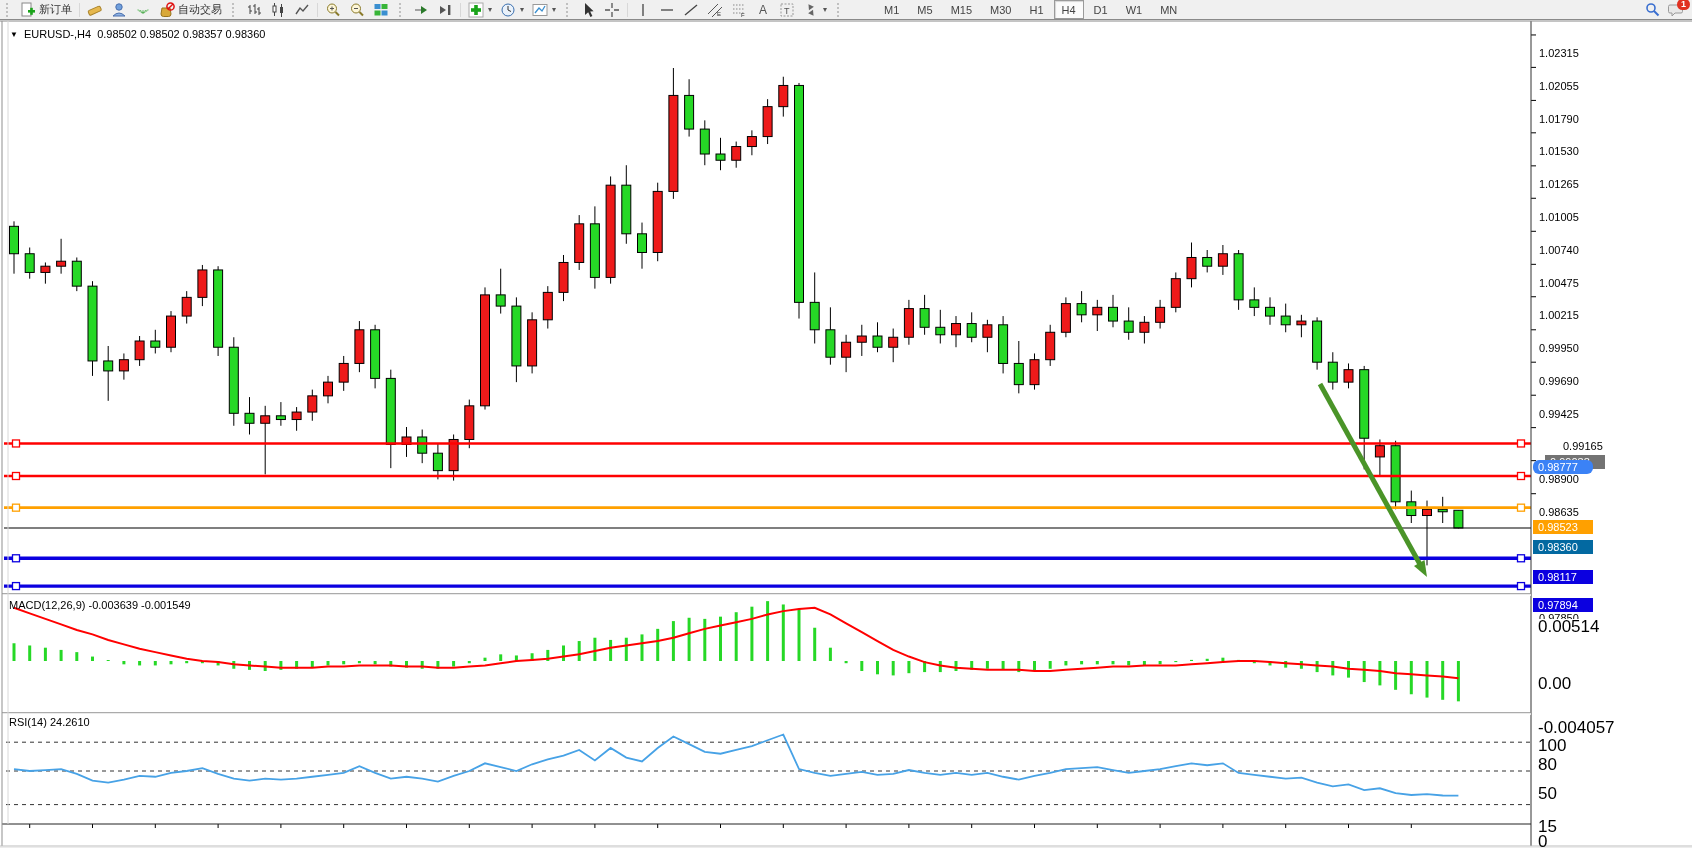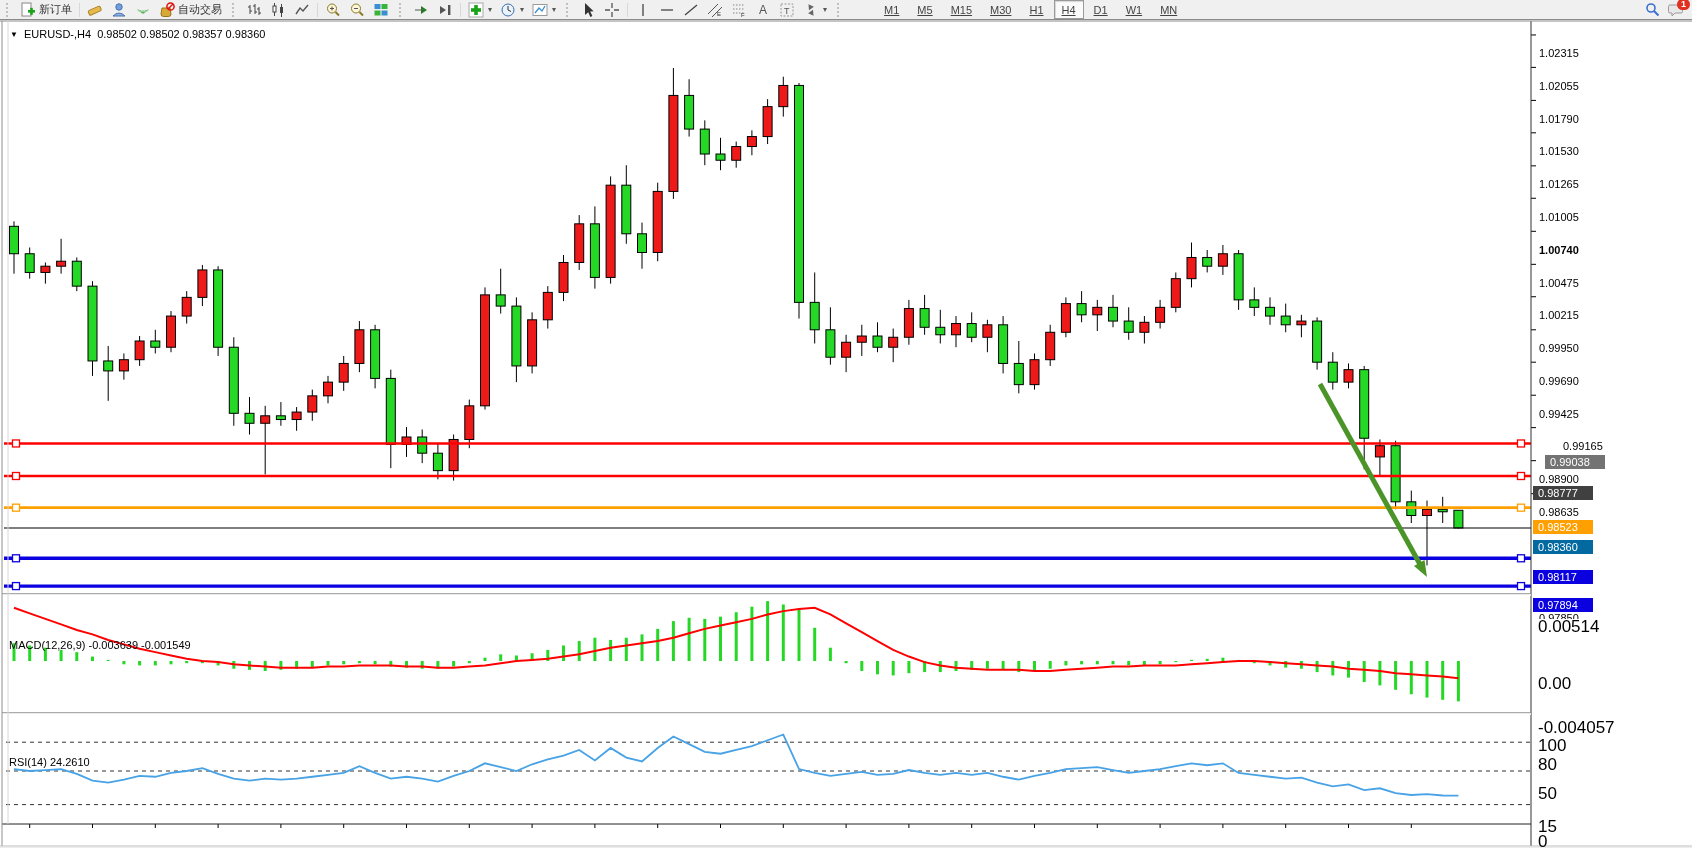--- a/index.html
+++ b/index.html
@@ -8,33 +8,33 @@
   
   #toolbar{position:absolute;left:0;top:0;width:1692px;height:19px;background:#f0f0f0;
            border-bottom:6px solid #14b8a6;display:flex;align-items:center;font-size:11px;color:#333;}
   .grip{width:4px;height:14px;border-left:2px dotted #c0c0c0;margin:0 4px 0 6px;}
   .vsep{width:1px;height:14px;background:#d8d8d8;margin:0 3px;}
   .tbtn{display:flex;align-items:center;gap:3px;padding:1px 3px;border:1px solid transparent;
         height:16px;box-sizing:border-box;cursor:default;}
   .tbtn svg{display:block;}
   .drop{font-size:8px;color:#555;margin-left:1px;}
   .tf{padding:1px 7px;margin:0 1px;border:1px solid transparent;color:#444;font-size:11px;height:15px;
-      display:flex;align-items:center;text-decoration:underline;}
+      display:flex;align-items:center;}
   .tf.pressed{background:#fbfbfb;border:1px solid #9a9a9a;box-shadow:inset 1px 1px 1px rgba(0,0,0,.15);}
   #tf-group{display:flex;margin-left:28px;}
   #right-icons{position:absolute;right:8px;top:2px;display:flex;gap:8px;align-items:center;}
   .badge-dot{position:absolute;right:-6px;top:-4px;background:#e03020;color:#fff;border-radius:8px;
              font-size:9px;font-weight:bold;padding:0 4px;line-height:11px;}
   
   #win{position:absolute;left:0;top:19px;width:1692px;height:829px;background:#fff;
        border-top:1px solid #8a8a8a;}
   #chart-svg{position:absolute;left:0;top:0;}
   .ttl{position:absolute;left:10px;top:8px;font-size:11px;color:#000;display:flex;gap:6px;align-items:center;}
   .tri{font-size:8px;color:#000;}
-  .pane-label{position:absolute;left:9px;font-size:11px;color:#000;margin-top:40px;}
+  .pane-label{position:absolute;left:9px;font-size:11px;color:#000;}
   .tick{position:absolute;left:1539px;font-size:11px;color:#000;white-space:nowrap;}
   .ilabel{position:absolute;left:1538px;font-size:17px;color:#000;white-space:nowrap;}
   .badge{position:absolute;left:1533px;width:60px;height:14px;font-size:11px;color:#fff;
          padding:1px 0 0 5px;box-sizing:border-box;white-space:nowrap;}
   #partial-tick{position:absolute;left:1539px;height:7px;overflow:hidden;font-size:11px;color:#000;}
 </style>
 </head>
 <body>
 <div id="page">
 
@@ -663,32 +663,32 @@
       </svg>
   <div class="ttl">
     <span class="tri">▼</span>
     <span>EURUSD-,H4</span>
     <span>0.98502 0.98502 0.98357 0.98360</span>
   </div>
   <div class="pane-label" style="top:579px">MACD(12,26,9) -0.003639 -0.001549</div>
   <div class="pane-label" style="top:696px">RSI(14) 24.2610</div>
   <div id="axis-layer">
         <div class="badge" style="top: 435.469px; background: #737373; margin-left: 12px;">0.99038</div>
-        <div class="badge" style="top: 466px; background: #404040;">0.98777</div>
+        <div class="badge" style="top: 440px; background: #3b82f6; border-radius: 6px;">0.98777</div>
         <div class="badge" style="top: 499.667px; background: rgb(255, 160, 0);">0.98523</div>
         <div class="badge" style="top: 519.986px; background: #0369a1;">0.98360</div>
         <div class="badge" style="top: 550.278px; background: rgb(11, 0, 224);">0.98117</div>
         <div class="badge" style="top: 578.077px; background: rgb(11, 0, 224);">0.97894</div>
         <div class="tick" style="top: 27.4671px;">1.02315</div>
         <div class="tick" style="top: 59.878px;">1.02055</div>
         <div class="tick" style="top: 92.9121px;">1.01790</div>
         <div class="tick" style="top: 125.323px;">1.01530</div>
         <div class="tick" style="top: 158.357px;">1.01265</div>
         <div class="tick" style="top: 190.768px;">1.01005</div>
-        <div class="tick" style="top: 223.802px; font-weight: bold;">1.00740</div>
+        <div class="tick" style="top: 223.802px;">1.00740</div>
         <div class="tick" style="top: 256.836px;">1.00475</div>
         <div class="tick" style="top: 289.247px;">1.00215</div>
         <div class="tick" style="top: 322.281px;">0.99950</div>
         <div class="tick" style="top: 354.692px;">0.99690</div>
         <div class="tick" style="top: 387.726px;">0.99425</div>
         <div class="tick" style="top: 420.137px; padding-left: 24px;">0.99165</div>
         <div class="tick" style="top: 453.171px;">0.98900</div>
         <div class="tick" style="top: 486.206px;">0.98635</div>
         <div id="partial-tick" style="top: 592px;">0.97850</div>
         <div class="ilabel" style="top: 596.516px;">0.00514</div>

